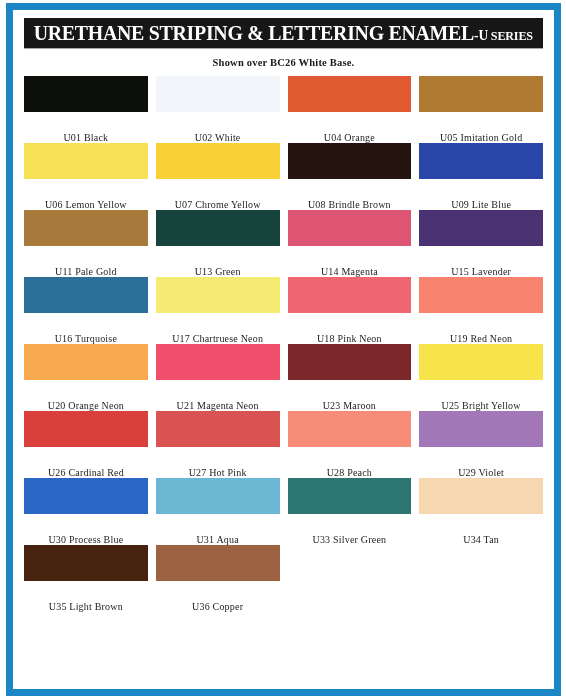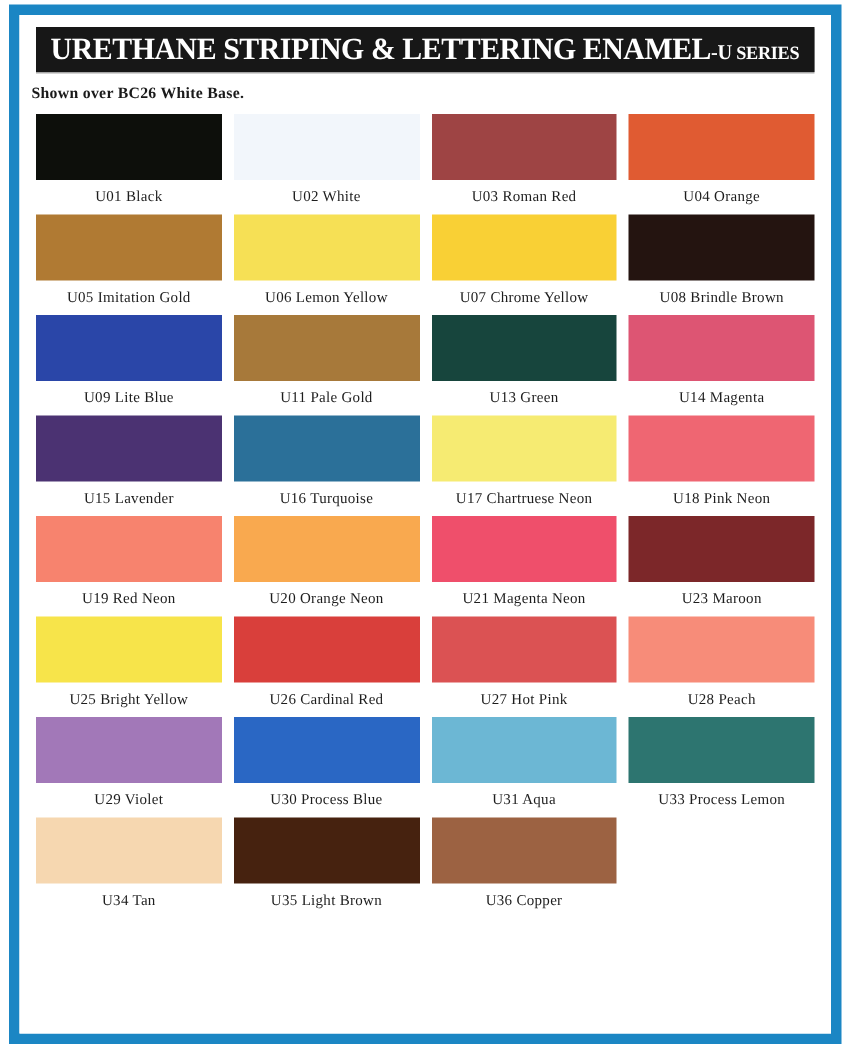--- a/index.html
+++ b/index.html
@@ -67,21 +67,21 @@
   }
   .title-suffix {
     font-size: 14px;
     letter-spacing: -0.2px;
   }
   .title-suffix .smallcaps {
     font-size: 12.5px;
   }
 
   .subtitle {
-    text-align: left;
+    text-align: center;
     font-family: "Liberation Serif", "DejaVu Serif", serif;
     font-weight: bold;
     font-size: 10.5px;
     color: #1a1a1a;
     padding: 9px 0 8px 0;
     letter-spacing: 0.2px;
   }
 
   
   .grid {
@@ -104,21 +104,21 @@
     width: 100%;
     height: 44px;
     box-sizing: border-box;
   }
 
   .swatch-label {
     font-family: "Liberation Serif", "DejaVu Serif", serif;
     font-size: 10px;
     color: #1d1d1d;
     text-align: center;
-    padding-top: 6px;
+    padding-top: 20px;
     letter-spacing: 0.2px;
     white-space: nowrap;
   }
 </style>
 </head>
 <body>
 
 <div class="page">
   <div class="frame" style="border-color: rgb(27, 134, 196);">
     <div class="inner">
@@ -135,24 +135,20 @@
 
         <div class="cell">
           <div class="swatch" style="background: rgb(13, 15, 11);"></div>
           <div class="swatch-label">U01 Black</div>
         </div>
         <div class="cell">
           <div class="swatch" style="background: rgb(242, 246, 251);"></div>
           <div class="swatch-label">U02 White</div>
         </div>
         <div class="cell">
-          <div class="swatch" style="background: rgb(158, 68, 68);"></div>
-          <div class="swatch-label">U03 Roman Red</div>
-        </div>
-        <div class="cell">
           <div class="swatch" style="background: rgb(224, 91, 50);"></div>
           <div class="swatch-label">U04 Orange</div>
         </div>
 
         <div class="cell">
           <div class="swatch" style="background: rgb(176, 122, 51);"></div>
           <div class="swatch-label">U05 Imitation Gold</div>
         </div>
         <div class="cell">
           <div class="swatch" style="background: rgb(246, 224, 85);"></div>
@@ -244,21 +240,21 @@
           <div class="swatch" style="background: rgb(42, 103, 196);"></div>
           <div class="swatch-label">U30 Process Blue</div>
         </div>
         <div class="cell">
           <div class="swatch" style="background: rgb(108, 183, 212);"></div>
           <div class="swatch-label">U31 Aqua</div>
         </div>
 
         <div class="cell">
           <div class="swatch" style="background: rgb(45, 117, 112);"></div>
-          <div class="swatch-label">U33 Process Lemon</div>
+          <div class="swatch-label">U33 Silver Green</div>
         </div>
         <div class="cell">
           <div class="swatch" style="background: rgb(246, 215, 176);"></div>
           <div class="swatch-label">U34 Tan</div>
         </div>
         <div class="cell">
           <div class="swatch" style="background: rgb(70, 34, 15);"></div>
           <div class="swatch-label">U35 Light Brown</div>
         </div>
         <div class="cell">

